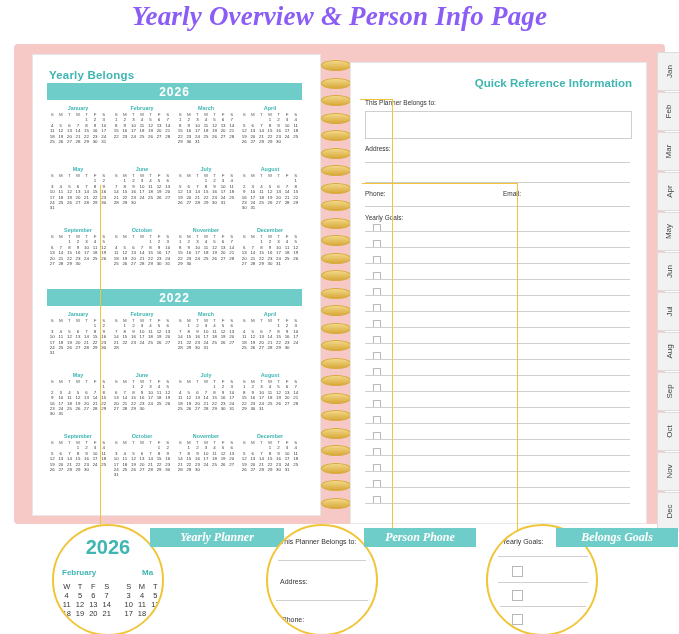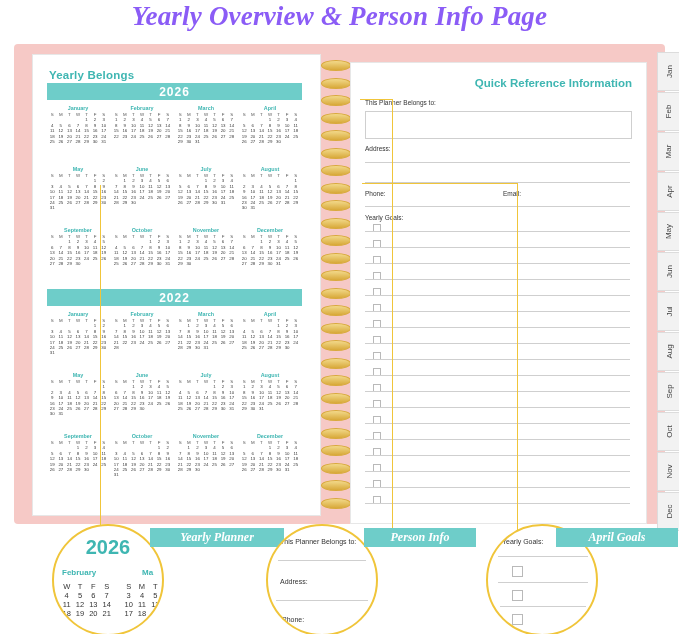--- a/index.html
+++ b/index.html
@@ -1787,24 +1787,24 @@
 </div>
 <div class="cap" style="left:150px;top:528px;width:118px;">Yearly Planner</div>
 
 <div class="callout" style="left:266px;top:524px;width:108px;height:108px;">
   <div class="clbl" style="position:absolute;left:12px;top:12px;">This Planner Belongs to:</div>
   <div class="cline" style="position:absolute;left:10px;top:34px;width:88px;"></div>
   <div class="clbl" style="position:absolute;left:12px;top:52px;">Address:</div>
   <div class="cline" style="position:absolute;left:8px;top:74px;width:92px;"></div>
   <div class="clbl" style="position:absolute;left:14px;top:90px;">Phone:</div>
 </div>
-<div class="cap" style="left:364px;top:528px;width:96px;">Person Info</div>
+<div class="cap" style="left:364px;top:528px;width:96px;">Person Phone</div>
 
 <div class="callout" style="left:486px;top:524px;width:108px;height:108px;">
   <div class="clbl" style="position:absolute;left:14px;top:12px;">Yearly Goals:</div>
   <div class="cline" style="position:absolute;left:10px;top:30px;width:90px;"></div>
   <div class="ccb" style="position:absolute;left:24px;top:40px;"></div>
   <div class="cline" style="position:absolute;left:10px;top:56px;width:90px;"></div>
   <div class="ccb" style="position:absolute;left:24px;top:64px;"></div>
   <div class="cline" style="position:absolute;left:12px;top:80px;width:86px;"></div>
   <div class="ccb" style="position:absolute;left:24px;top:88px;"></div>
 </div>
-<div class="cap" style="left:556px;top:528px;width:106px;">April Goals</div>
+<div class="cap" style="left:556px;top:528px;width:106px;">Belongs Goals</div>
 
 </body></html>

